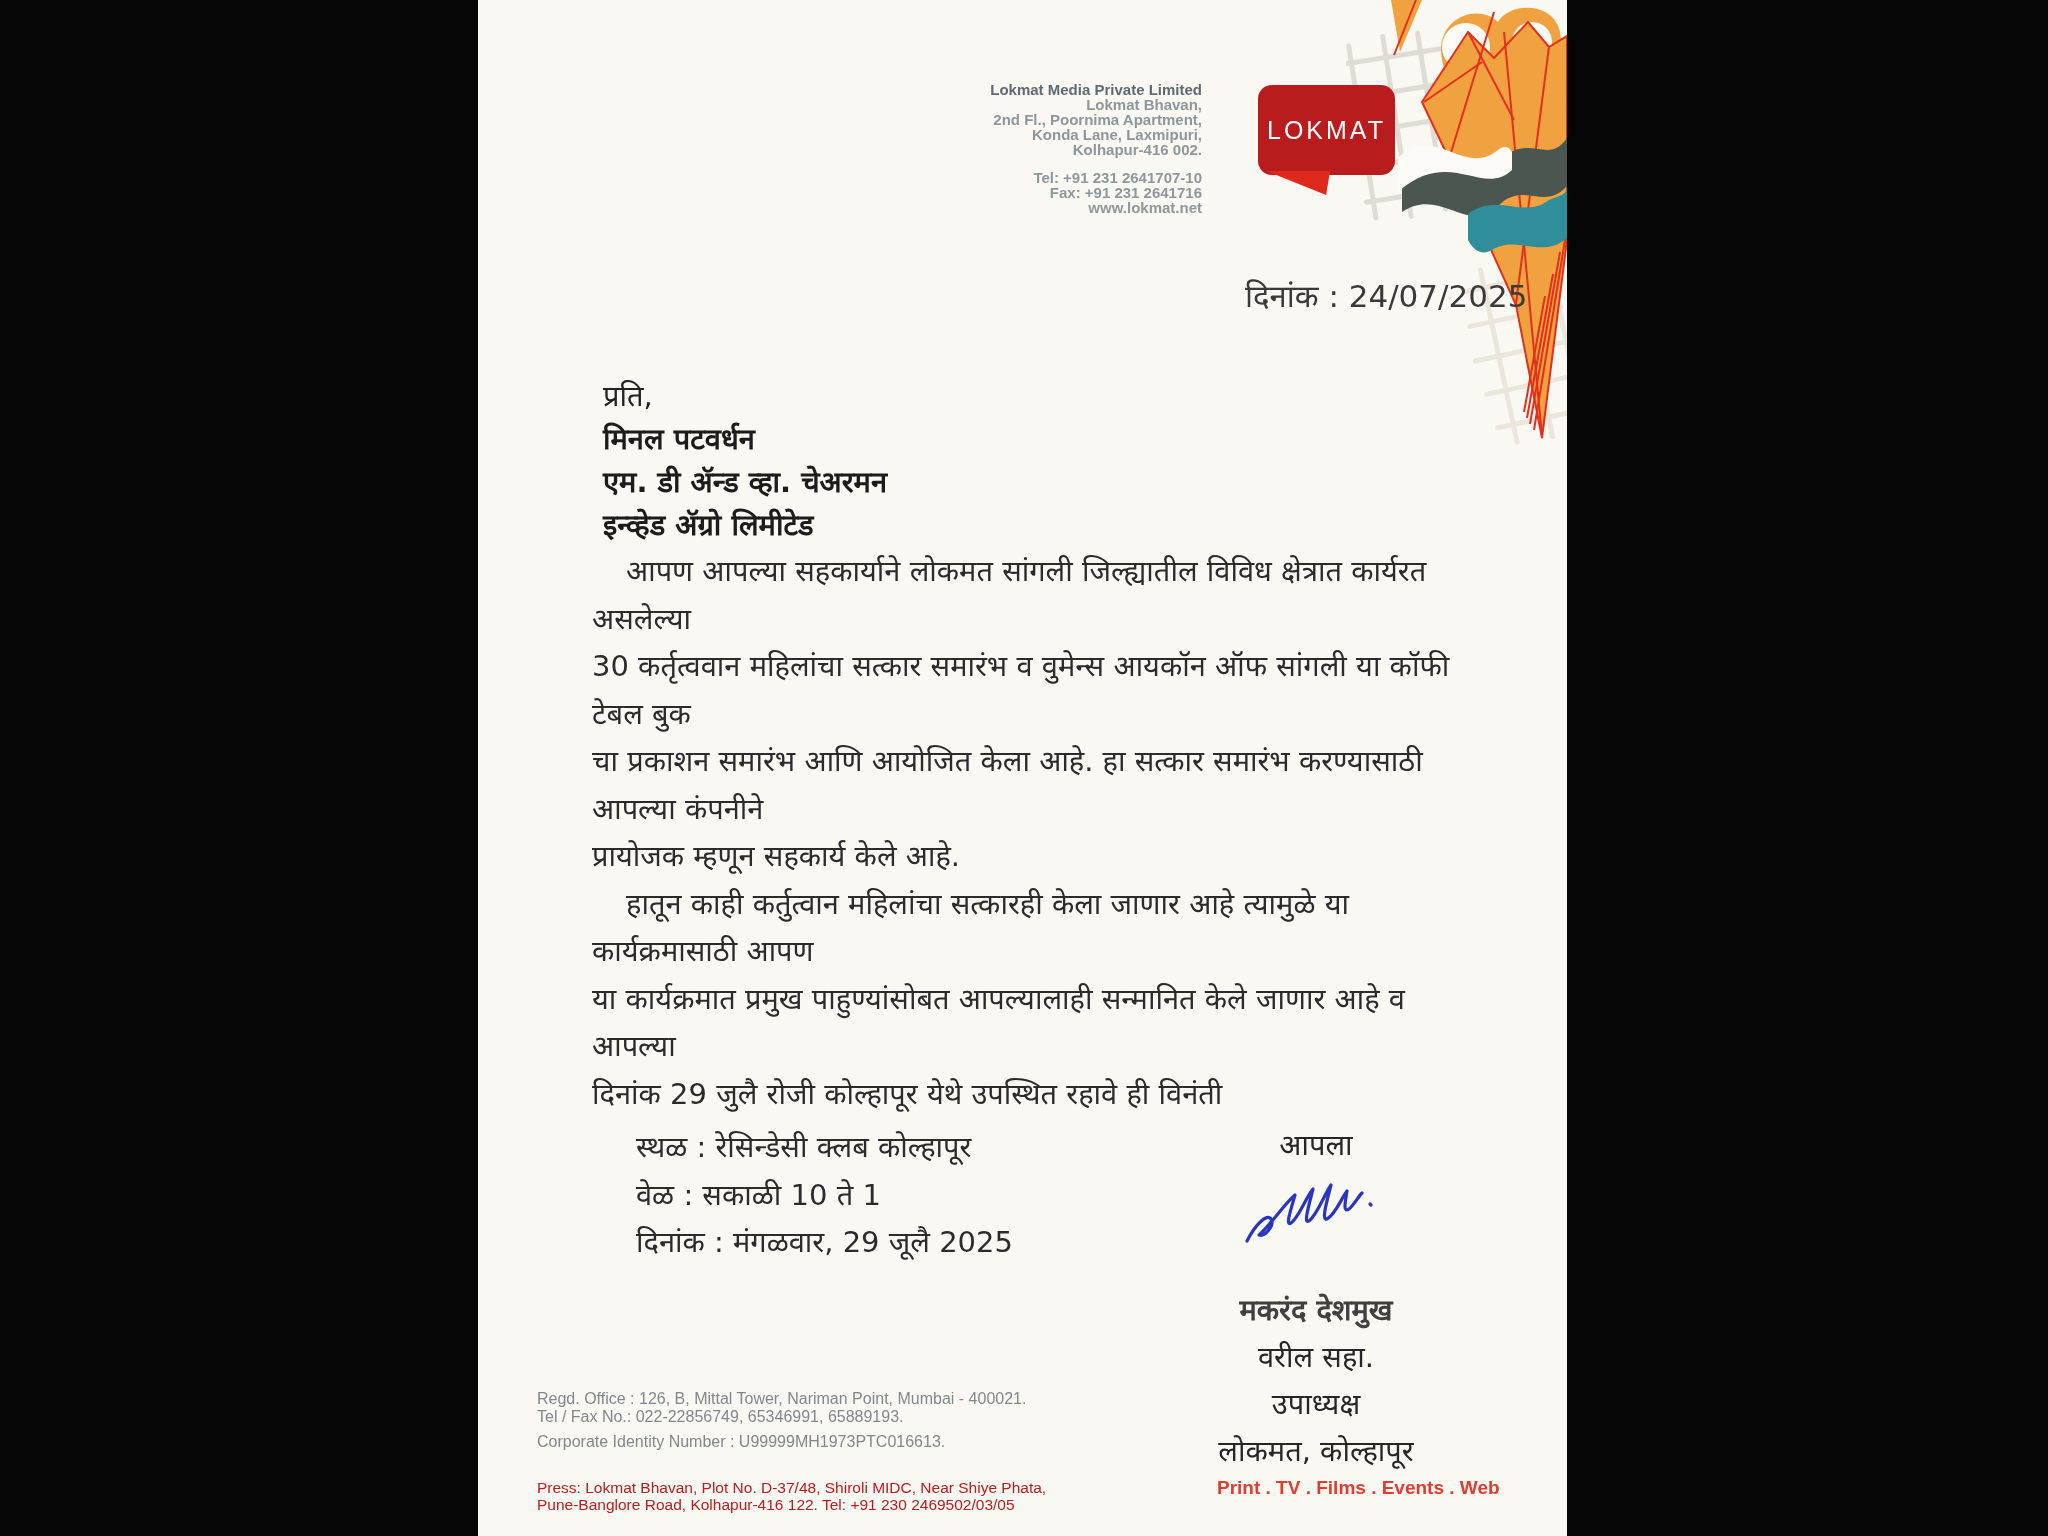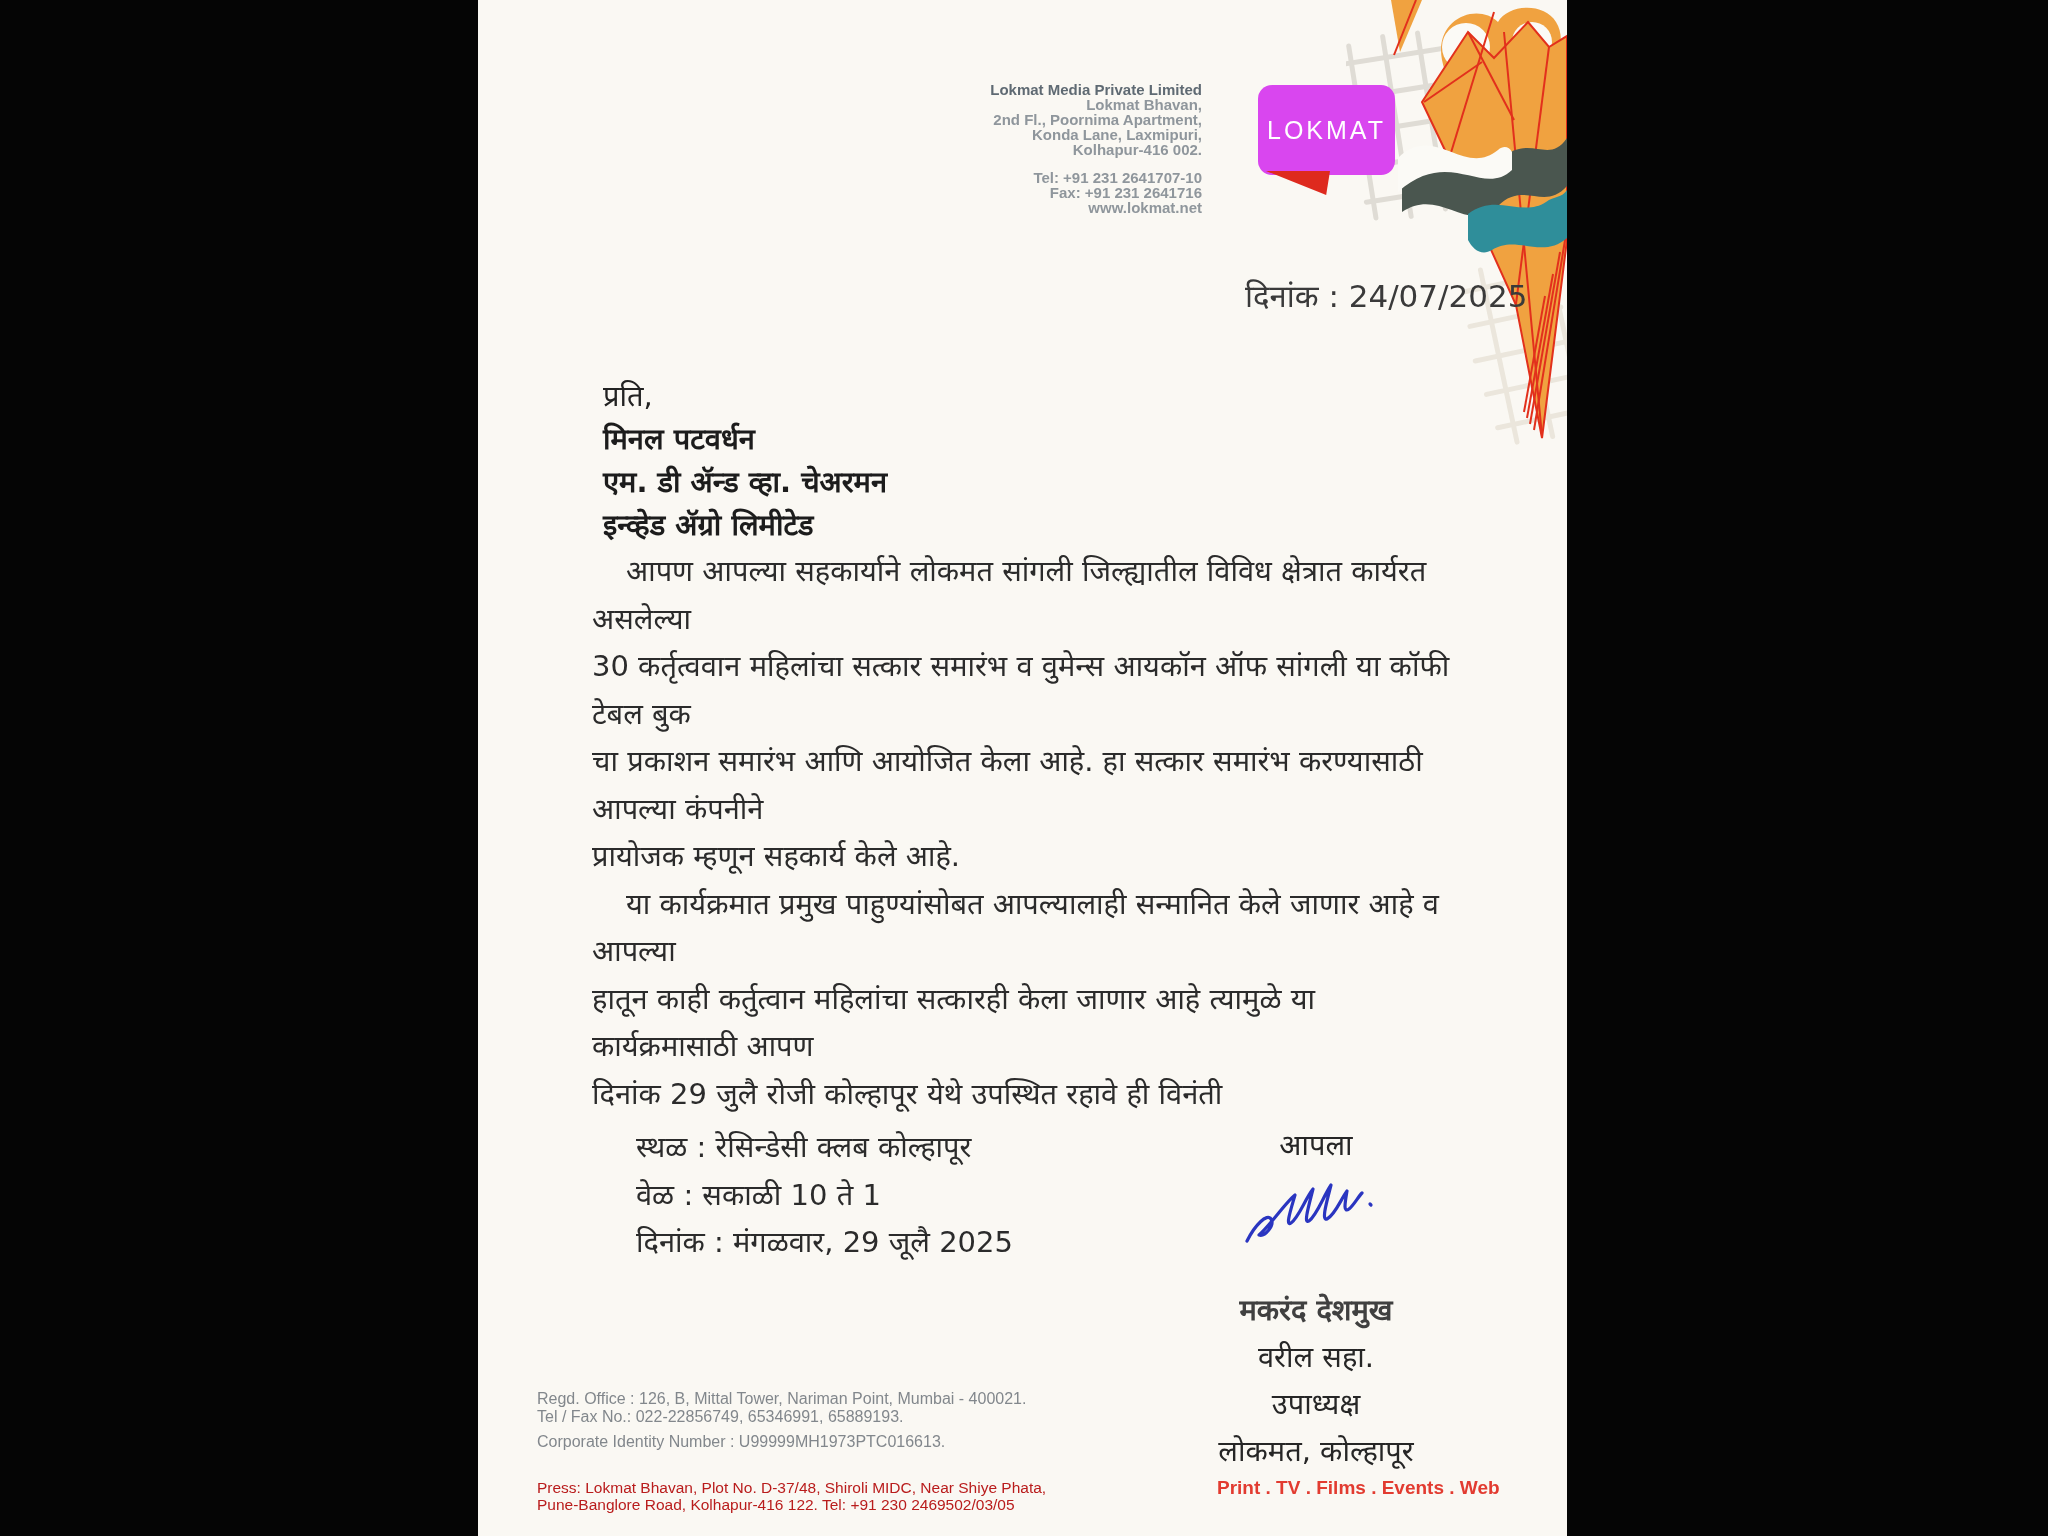--- a/index.html
+++ b/index.html
@@ -8,21 +8,21 @@
   .paper{position:absolute;left:478px;top:0;width:1089px;height:1536px;
          background:#faf8f3;overflow:hidden;}
   
   .lh-address{position:absolute;top:82px;right:365px;text-align:right;
               font-family:"Liberation Sans",sans-serif;color:#8f969c;
               font-size:15px;line-height:15px;}
   .lh-address .company{color:#5f6a73;font-weight:bold;}
   .lh-address div{margin-bottom:0;font-weight:bold;}
   .lh-contact{margin-top:13px;}
   .logo{position:absolute;left:780px;top:85px;width:137px;height:90px;}
-  .logo .bubble{position:absolute;left:0;top:0;width:137px;height:90px;background:#d946ef;
+  .logo .bubble{position:absolute;left:0;top:0;width:137px;height:90px;background:#b91c1c;
                 border-radius:14px;display:flex;align-items:center;justify-content:center;}
   .logo .bubble span{color:#ffffff;font-family:"Liberation Sans",sans-serif;
                      font-size:25px;letter-spacing:3px;font-weight:400;}
   .logo .tail{position:absolute;left:8px;top:86px;width:64px;height:24px;background:#de2a1e;
               clip-path:polygon(0 0,100% 0,94% 100%);}
   .artwork{position:absolute;right:0;top:0;width:221px;height:470px;}
   .date-line{position:absolute;left:767px;top:238px;font-size:31px;color:#3a3a3a;margin-top:36px;}
   
   .recipient{position:absolute;left:125px;top:375px;font-size:29px;line-height:43px;color:#222;}
   .recipient .bold{font-weight:bold;color:#1c1c1c;}
@@ -133,22 +133,22 @@
     </div>
 
     <div class="body-text">
       <div class="para">
           <div>आपण आपल्या सहकार्याने लोकमत सांगली जिल्ह्यातील विविध क्षेत्रात कार्यरत असलेल्या</div>
           <div>30 कर्तृत्ववान महिलांचा सत्कार समारंभ व वुमेन्स आयकॉन ऑफ सांगली या कॉफी टेबल बुक</div>
           <div>चा प्रकाशन समारंभ आणि आयोजित केला आहे. हा सत्कार समारंभ करण्यासाठी आपल्या कंपनीने</div>
           <div>प्रायोजक म्हणून सहकार्य केले आहे.</div>
         </div>
       <div class="para">
+          <div>हातून काही कर्तुत्वान महिलांचा सत्कारही केला जाणार आहे त्यामुळे या कार्यक्रमासाठी आपण</div>
           <div>या कार्यक्रमात प्रमुख पाहुण्यांसोबत आपल्यालाही सन्मानित केले जाणार आहे व आपल्या</div>
-          <div>हातून काही कर्तुत्वान महिलांचा सत्कारही केला जाणार आहे त्यामुळे या कार्यक्रमासाठी आपण</div>
           <div>दिनांक 29 जुलै रोजी कोल्हापूर येथे उपस्थित रहावे ही विनंती</div>
         </div>
       <div class="venue">
           <div>स्थळ : रेसिन्डेसी क्लब कोल्हापूर</div>
           <div>वेळ : सकाळी 10 ते 1</div>
           <div>दिनांक : मंगळवार, 29 जूलै 2025</div>
         </div>
     </div>
 
     <div class="closing">

